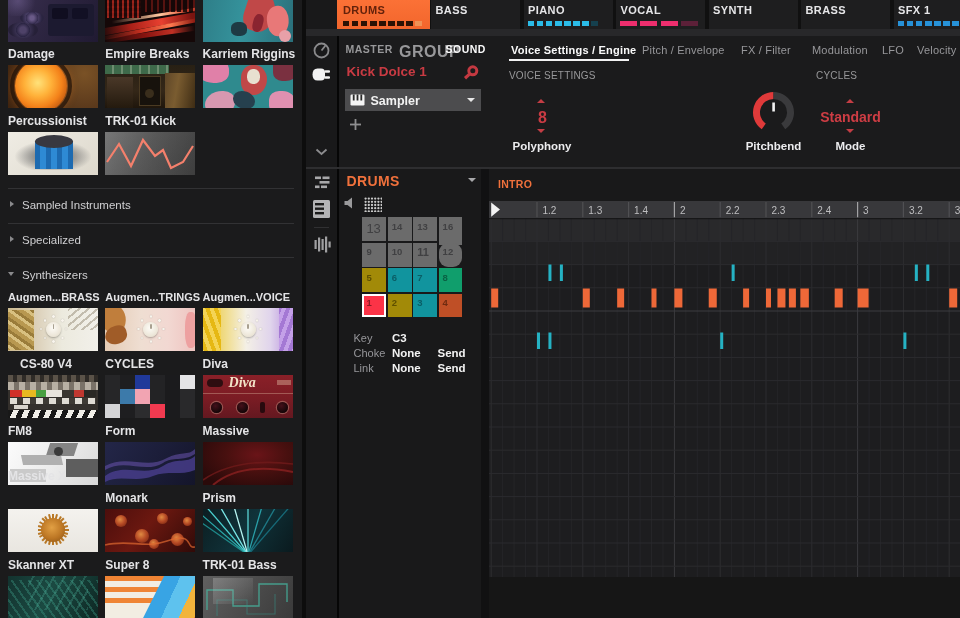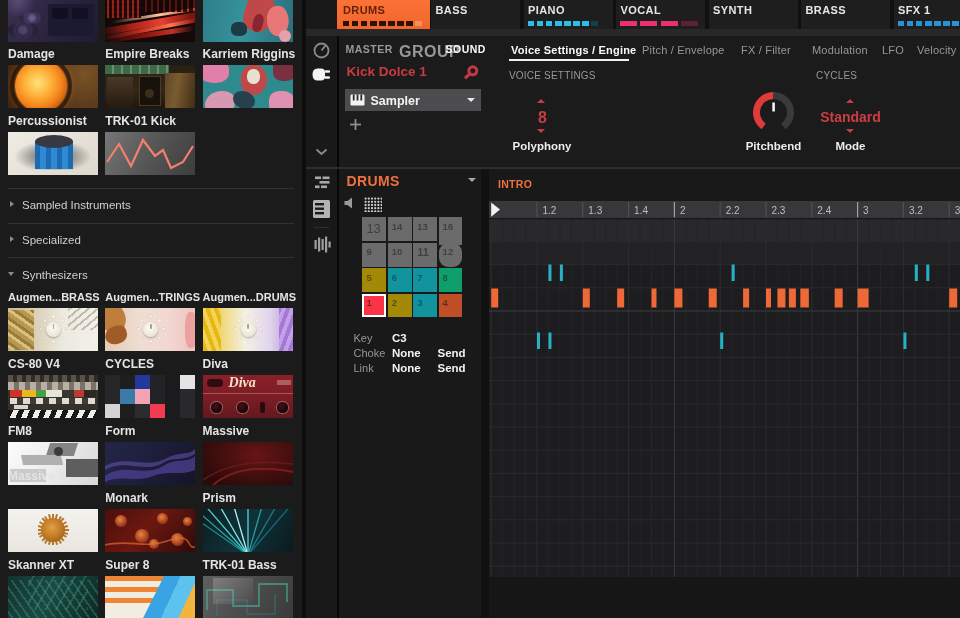--- a/index.html
+++ b/index.html
@@ -74,21 +74,21 @@
 <div class="sect" style="left:22px;top:199px">Sampled Instruments</div>
 <div class="abs" style="left:10px;top:201px;width:0;height:0;border-left:4px solid #8a8a8c;border-top:3.5px solid transparent;border-bottom:3.5px solid transparent"></div>
 <div class="sep" style="left:8px;top:222.5px;width:286px"></div>
 <div class="sect" style="left:22px;top:234px">Specialized</div>
 <div class="abs" style="left:10px;top:236px;width:0;height:0;border-left:4px solid #8a8a8c;border-top:3.5px solid transparent;border-bottom:3.5px solid transparent"></div>
 <div class="sep" style="left:8px;top:256.5px;width:286px"></div>
 <div class="sect" style="left:22px;top:269px">Synthesizers</div>
 <div class="abs" style="left:8px;top:272px;width:0;height:0;border-top:4px solid #8a8a8c;border-left:3.5px solid transparent;border-right:3.5px solid transparent"></div>
 <div class="lbl" style="left:8px;top:290.5px;font-size:11px">Augmen...BRASS</div>
 <div class="lbl" style="left:105.3px;top:290.5px;font-size:11px">Augmen...TRINGS</div>
-<div class="lbl" style="left:202.6px;top:290.5px;font-size:11px;width:99px;overflow:hidden">Augmen...DRUMS</div>
+<div class="lbl" style="left:202.6px;top:290.5px;font-size:11px;width:99px;overflow:hidden">Augmen...VOICE</div>
 <div class="abs" style="left:8px;top:307.5px;width:90px;height:43px;overflow:hidden;background:linear-gradient(90deg,#cbb98e 0%,#ddd2bc 34%,#eceade 60%,#f2f0ea 100%)">
       <div class="abs" style="left:-4px;top:2px;width:30px;height:40px;background:repeating-linear-gradient(35deg,#b89850 0 4px,#d8c080 4px 7px,#9a7c3a 7px 10px)"></div>
       <div class="abs" style="left:60px;top:-4px;width:34px;height:26px;background:repeating-linear-gradient(-40deg,rgba(150,140,120,.5) 0 2px,rgba(240,238,230,0) 2px 6px)"></div>
       <div class="abs" style="left:38px;top:14px;width:15px;height:15px;border-radius:50%;background:radial-gradient(circle at 45% 40%,#fdfbf6 0%,#ece6d8 65%,#d4ccba 100%);box-shadow:0 1px 2px rgba(0,0,0,.3)"></div>
       <div class="abs" style="left:44.6px;top:16px;width:1.8px;height:5px;background:#a8a090;border-radius:2px"></div>
       <div class="abs" style="left:56.8px;top:20.3px;width:2.6px;height:2.6px;border-radius:50%;background:#f8f4ec;box-shadow:0 0 1px rgba(0,0,0,.35)"></div>
       <div class="abs" style="left:53.1px;top:29.1px;width:2.6px;height:2.6px;border-radius:50%;background:#f8f4ec;box-shadow:0 0 1px rgba(0,0,0,.35)"></div>
       <div class="abs" style="left:44.3px;top:32.8px;width:2.6px;height:2.6px;border-radius:50%;background:#f8f4ec;box-shadow:0 0 1px rgba(0,0,0,.35)"></div>
       <div class="abs" style="left:35.5px;top:29.1px;width:2.6px;height:2.6px;border-radius:50%;background:#f8f4ec;box-shadow:0 0 1px rgba(0,0,0,.35)"></div>
       <div class="abs" style="left:31.8px;top:20.3px;width:2.6px;height:2.6px;border-radius:50%;background:#f8f4ec;box-shadow:0 0 1px rgba(0,0,0,.35)"></div>
@@ -118,21 +118,21 @@
       <div class="abs" style="left:44.6px;top:16px;width:1.8px;height:5px;background:#a8a090;border-radius:2px"></div>
       <div class="abs" style="left:56.8px;top:20.3px;width:2.6px;height:2.6px;border-radius:50%;background:#f8f4ec;box-shadow:0 0 1px rgba(0,0,0,.35)"></div>
       <div class="abs" style="left:53.1px;top:29.1px;width:2.6px;height:2.6px;border-radius:50%;background:#f8f4ec;box-shadow:0 0 1px rgba(0,0,0,.35)"></div>
       <div class="abs" style="left:44.3px;top:32.8px;width:2.6px;height:2.6px;border-radius:50%;background:#f8f4ec;box-shadow:0 0 1px rgba(0,0,0,.35)"></div>
       <div class="abs" style="left:35.5px;top:29.1px;width:2.6px;height:2.6px;border-radius:50%;background:#f8f4ec;box-shadow:0 0 1px rgba(0,0,0,.35)"></div>
       <div class="abs" style="left:31.8px;top:20.3px;width:2.6px;height:2.6px;border-radius:50%;background:#f8f4ec;box-shadow:0 0 1px rgba(0,0,0,.35)"></div>
       <div class="abs" style="left:35.5px;top:11.5px;width:2.6px;height:2.6px;border-radius:50%;background:#f8f4ec;box-shadow:0 0 1px rgba(0,0,0,.35)"></div>
       <div class="abs" style="left:44.3px;top:7.8px;width:2.6px;height:2.6px;border-radius:50%;background:#f8f4ec;box-shadow:0 0 1px rgba(0,0,0,.35)"></div>
       <div class="abs" style="left:53.1px;top:11.5px;width:2.6px;height:2.6px;border-radius:50%;background:#f8f4ec;box-shadow:0 0 1px rgba(0,0,0,.35)"></div>
     </div>
-<div class="lbl" style="left:8px;top:357px">CS-80 V4</div>
+<div class="lbl" style="left:20px;top:357px">CS-80 V4</div>
 <div class="lbl" style="left:105.3px;top:357px">CYCLES</div>
 <div class="lbl" style="left:202.6px;top:357px">Diva</div>
 <div class="abs" style="left:8px;top:374.5px;width:90px;height:43px;overflow:hidden;background:#34302c">
       <div class="abs" style="left:0;top:0;width:90px;height:7px;background:repeating-linear-gradient(90deg,#5a5248 0 5px,#2e2a26 5px 9px)"></div>
       <div class="abs" style="left:0;top:7px;width:90px;height:8px;background:repeating-linear-gradient(90deg,#b8b0a4 0 6px,#7a7268 6px 11px)"></div>
       <div class="abs" style="left:2px;top:15px;width:86px;height:7px;background:linear-gradient(90deg,#d03028 0 12px,#e8b820 12px 26px,#48a040 26px 36px,#e8e4dc 36px 52px,#3a3630 52px 64px,#c03830 64px 74px,#2a2824 74px 86px)"></div>
       <div class="abs" style="left:2px;top:23px;width:86px;height:6px;background:repeating-linear-gradient(90deg,#e0dcd4 0 7px,#3e3a34 7px 13px)"></div>
       <div class="abs" style="left:6px;top:30px;width:14px;height:4px;background:#d8d4cc"></div>
       <div class="abs" style="left:0;top:35px;width:90px;height:8px;background:repeating-linear-gradient(115deg,#181818 0 5px,#f0eee8 5px 10px)"></div>
     </div>

